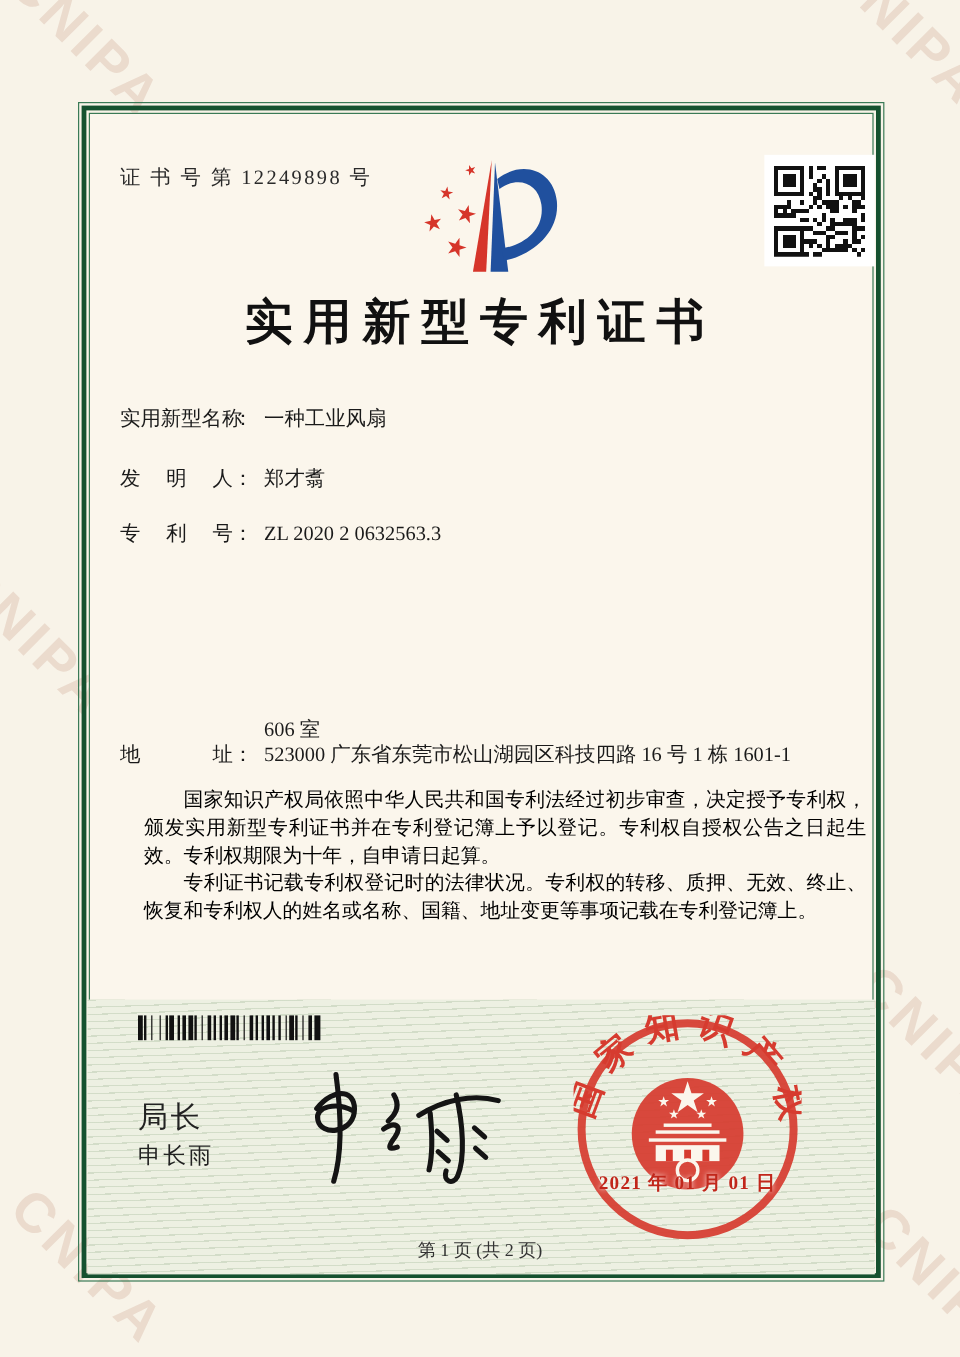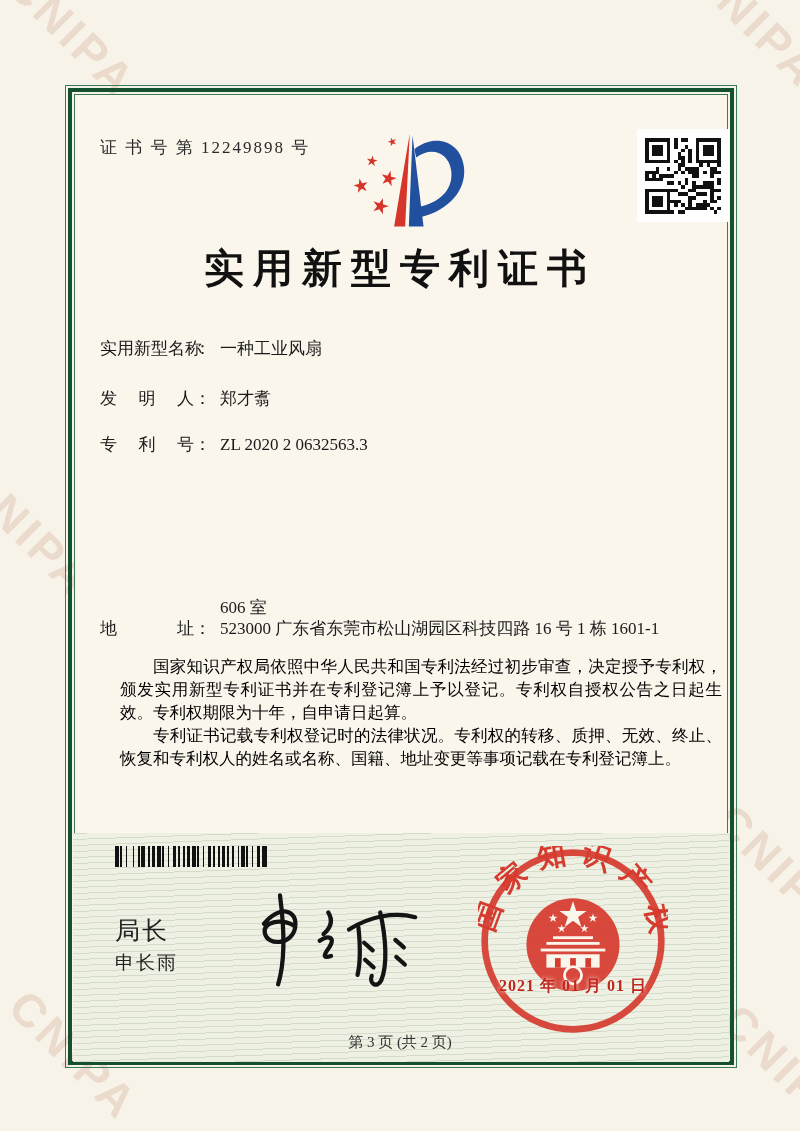--- a/index.html
+++ b/index.html
@@ -524,17 +524,17 @@
             <rect x="81" y="118" width="6" height="10"></rect>
             <rect x="97" y="118" width="6" height="10"></rect>
             <rect x="113" y="118" width="6" height="10"></rect>
           </g>
           <circle cx="100" cy="136" r="9" fill="none" stroke="#fbf6ec" stroke-width="3"></circle>
         </g>
       </svg>
     </div>
     <div class="seal-date">2021 年 01 月 01 日</div>
 
-    <div class="footer-page">第 3 页 (共 2 页)</div>
+    <div class="footer-page">第 1 页 (共 2 页)</div>
 
 
   </div>
 </div>
 
 </body></html>

